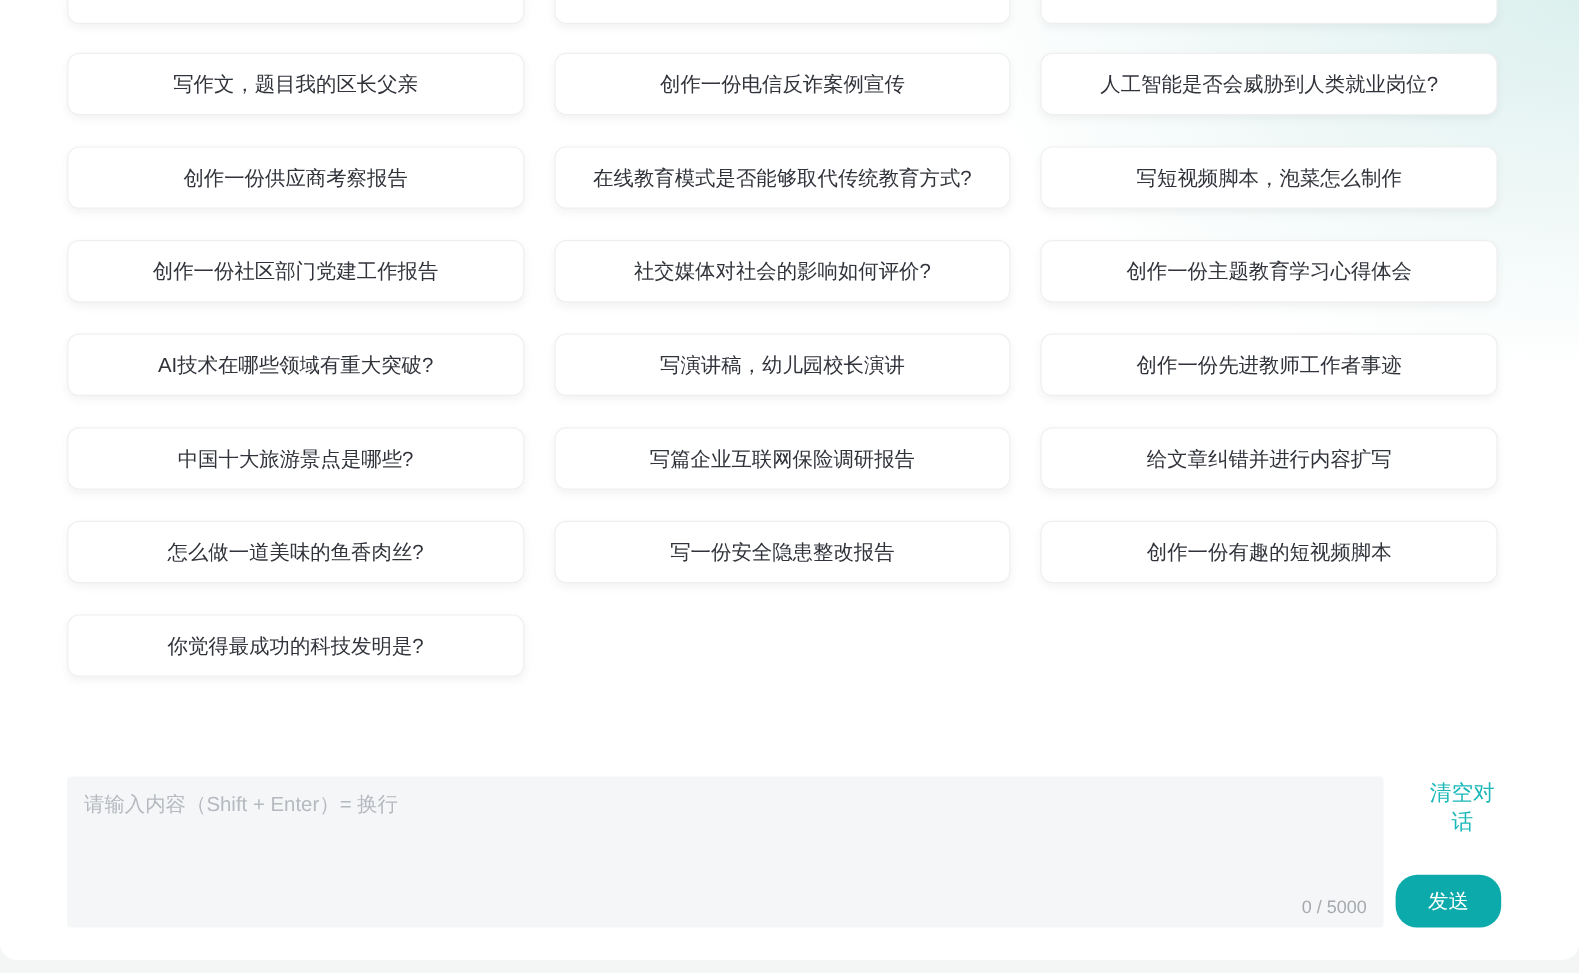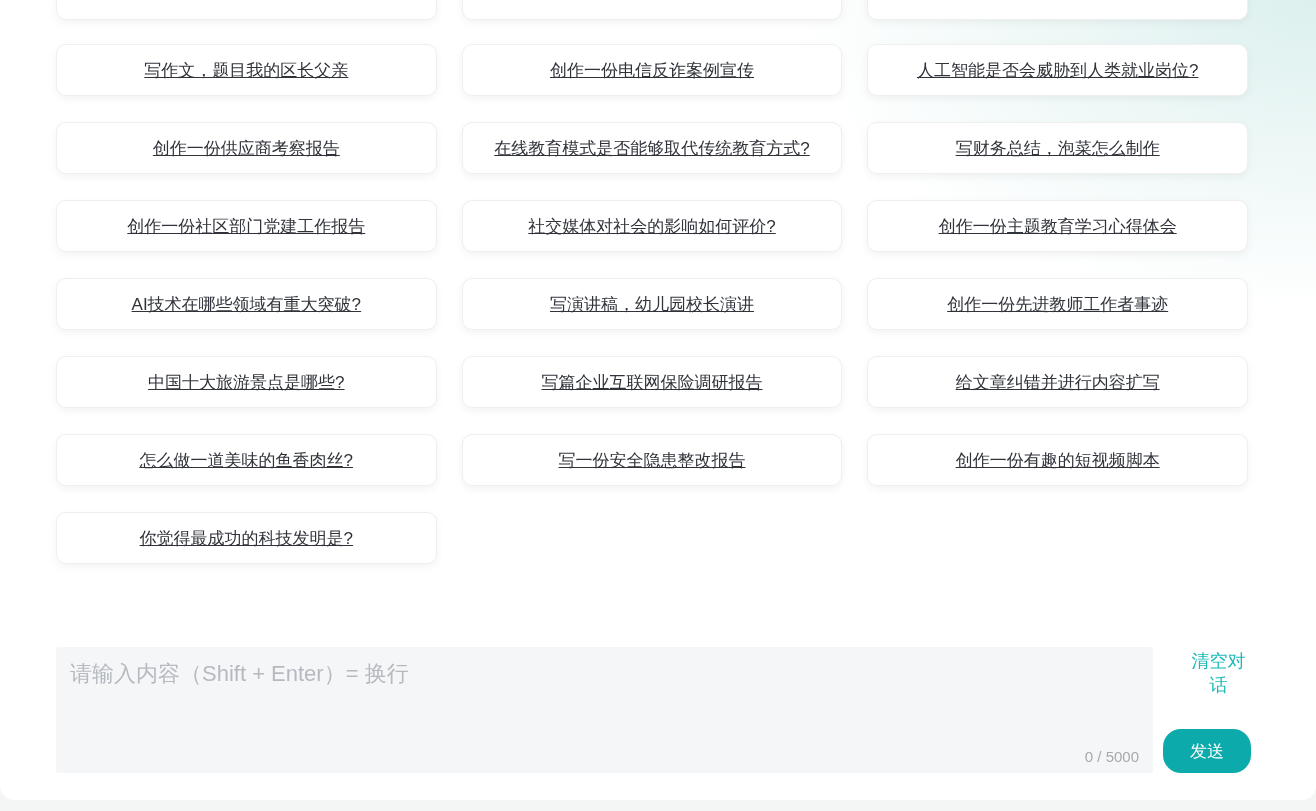--- a/index.html
+++ b/index.html
@@ -25,39 +25,39 @@
   }
   .card {
     height:52px;
     background:#ffffff;
     border:1px solid #efefef;
     border-radius:10px;
     box-shadow:0 3px 8px rgba(0,0,0,0.05);
     display:flex; align-items:center; justify-content:center;
     font-size:17px; color:#30333a;
     cursor:pointer;
-    white-space:nowrap; overflow:hidden;text-decoration:underline;
+    white-space:nowrap; overflow:hidden;
   }
   .grid {
     position:absolute; top:44px; left:56px; right:68px;
     display:grid; grid-template-columns:repeat(3,1fr);
     column-gap:25px; row-gap:26px;
   }
   .composer {
     position:absolute; top:647px; left:56px; right:65px; height:126px;
     display:flex; gap:10px;
   }
   .input-wrap { position:relative; flex:1; height:100%; }
   .message-input {
     width:100%; height:100%;
     background:#f5f6f7;
     border:none; outline:none; resize:none;
     border-radius:3px;
     padding:12px 14px;
-    font-family:inherit; font-size:22px; color:#333;
+    font-family:inherit; font-size:17px; color:#333;
   }
   .message-input::placeholder { color:#b6bac0; }
   .counter {
     position:absolute; right:14px; bottom:8px;
     font-size:15px; color:#a6aaae;
   }
   .side {
     width:88px;
     display:flex; flex-direction:column;
     justify-content:space-between; align-items:flex-end;
@@ -90,21 +90,21 @@
     <div class="card"></div>
     <div class="card"></div>
   </div>
 
   <div class="grid">
     <button class="card">写作文，题目我的区长父亲</button>
     <button class="card">创作一份电信反诈案例宣传</button>
     <button class="card">人工智能是否会威胁到人类就业岗位?</button>
     <button class="card">创作一份供应商考察报告</button>
     <button class="card">在线教育模式是否能够取代传统教育方式?</button>
-    <button class="card">写财务总结，泡菜怎么制作</button>
+    <button class="card">写短视频脚本，泡菜怎么制作</button>
     <button class="card">创作一份社区部门党建工作报告</button>
     <button class="card">社交媒体对社会的影响如何评价?</button>
     <button class="card">创作一份主题教育学习心得体会</button>
     <button class="card">AI技术在哪些领域有重大突破?</button>
     <button class="card">写演讲稿，幼儿园校长演讲</button>
     <button class="card">创作一份先进教师工作者事迹</button>
     <button class="card">中国十大旅游景点是哪些?</button>
     <button class="card">写篇企业互联网保险调研报告</button>
     <button class="card">给文章纠错并进行内容扩写</button>
     <button class="card">怎么做一道美味的鱼香肉丝?</button>

